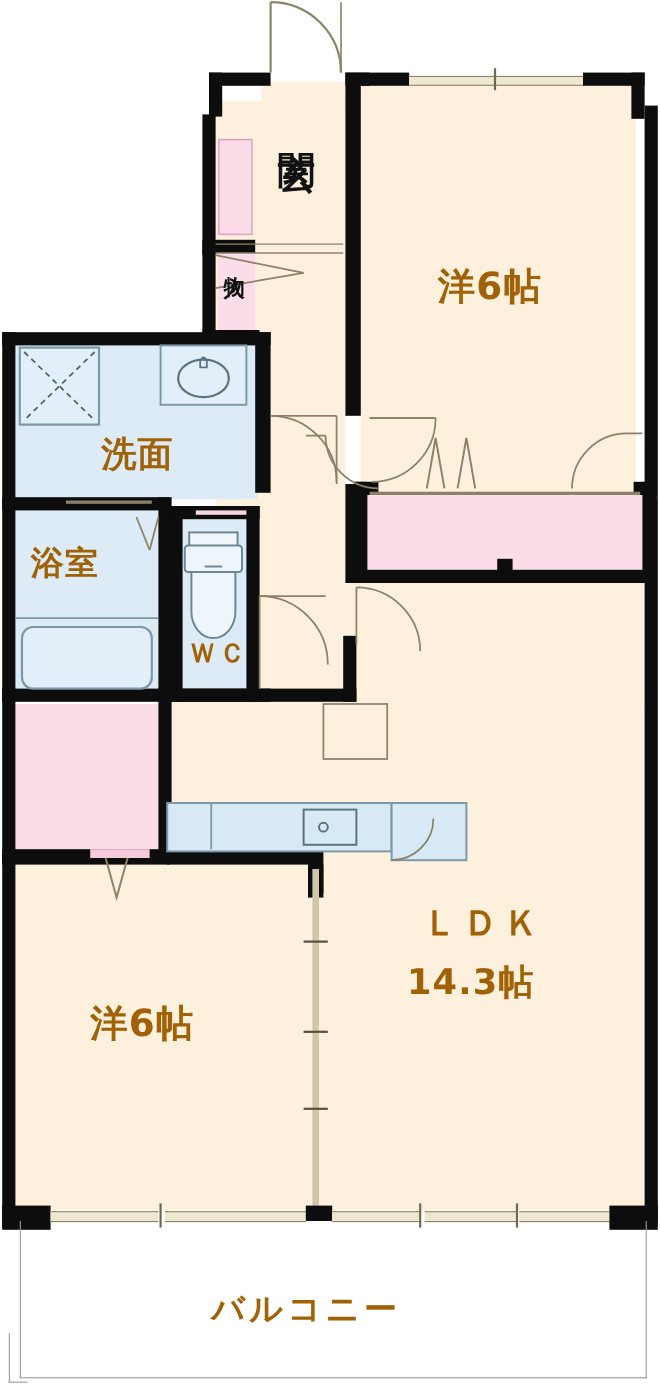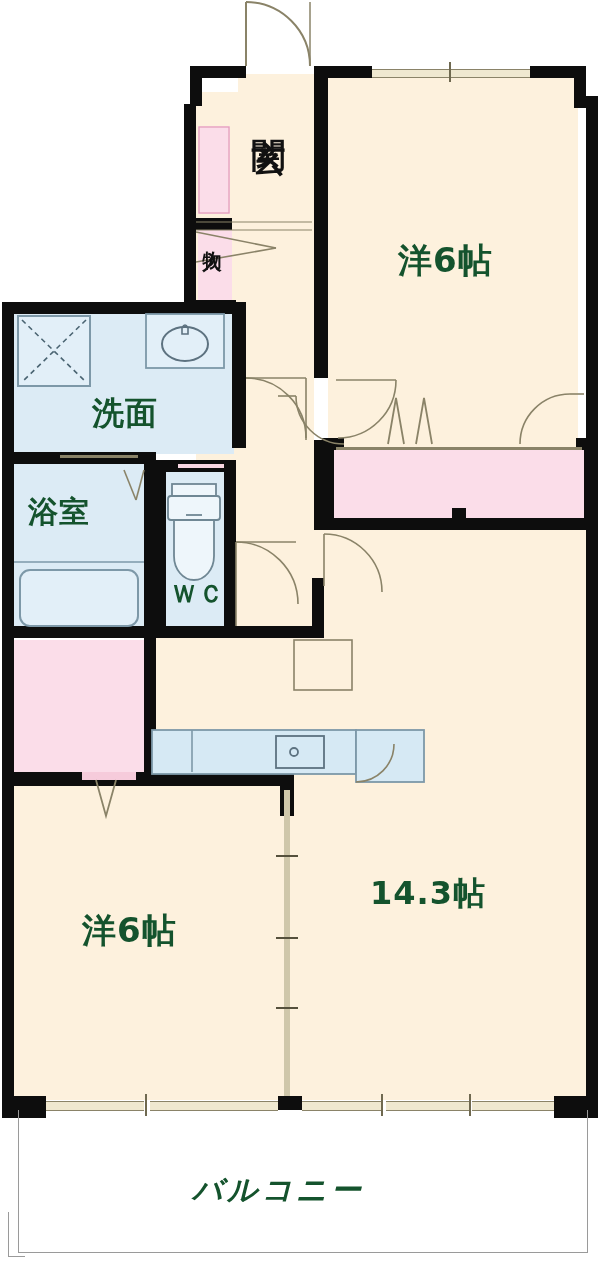--- a/index.html
+++ b/index.html
@@ -7,21 +7,21 @@
   body{font-family:"DejaVu Sans","Liberation Sans",sans-serif;}
   #plan{position:relative;width:600px;height:1269px;background:#ffffff;overflow:hidden;}
   .fill{position:absolute;}
   .cream{background:#fdf1dd;}
   .pink{background:#fbdde9;}
   .blue{background:#dcebf5;}
   .white{background:#ffffff;}
   .wall{position:absolute;background:#0d0d0d;}
   .thin{position:absolute;background:#8a8368;}
   .win{position:absolute;background:#efe8d0;border-top:1.5px solid #8a8368;border-bottom:1.5px solid #8a8368;}
-  .lbl{position:absolute;color:#14532d;font-weight:700;white-space:nowrap;letter-spacing:1px;}
+  .lbl{position:absolute;color:#a16207;font-weight:700;white-space:nowrap;letter-spacing:1px;}
   .lbl-jp{font-family:"DejaVu Sans","Liberation Sans",sans-serif;}
   .vtext{position:absolute;color:#111;font-weight:700;writing-mode:vertical-rl;text-orientation:upright;line-height:1.0;}
   svg.ov{position:absolute;left:0;top:0;width:600px;height:1269px;pointer-events:none;}
   .outline{position:absolute;border:1.5px solid #9a9a9a;}
 </style>
 </head>
 <body>
 
 <div id="plan">
 
@@ -239,17 +239,18 @@
 
   <div class="lbl lbl-jp" style="left:92px;top:392px;font-size:32px;">洗面</div>
 
   <div class="lbl lbl-jp" style="left:28px;top:492px;font-size:30px;">浴室</div>
 
   <div class="lbl" style="left:172px;top:578px;font-size:24px;letter-spacing:3px;">ＷＣ</div>
 
 
   <div class="lbl lbl-jp" style="left:82px;top:908px;font-size:34px;">洋6帖</div>
 
+  <div class="lbl" style="left:384px;top:818px;font-size:32px;letter-spacing:5px;">ＬＤＫ</div>
   <div class="lbl lbl-jp" style="left:370px;top:872px;font-size:32px;">14.3帖</div>
 
-  <div class="lbl lbl-jp" style="left:192px;top:1170px;font-size:30px;letter-spacing:4px;font-style:italic;">バルコニー</div>
+  <div class="lbl lbl-jp" style="left:192px;top:1170px;font-size:30px;letter-spacing:4px;">バルコニー</div>
 
 </div>
 
 </body></html>

